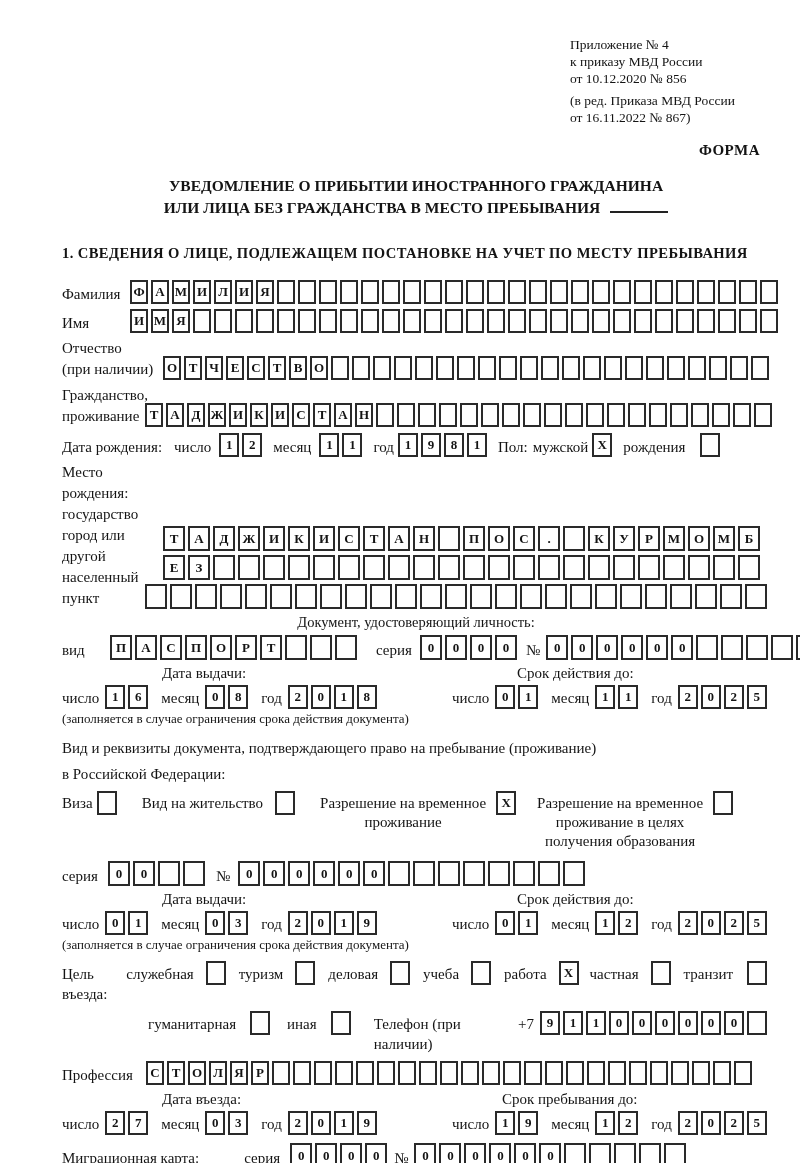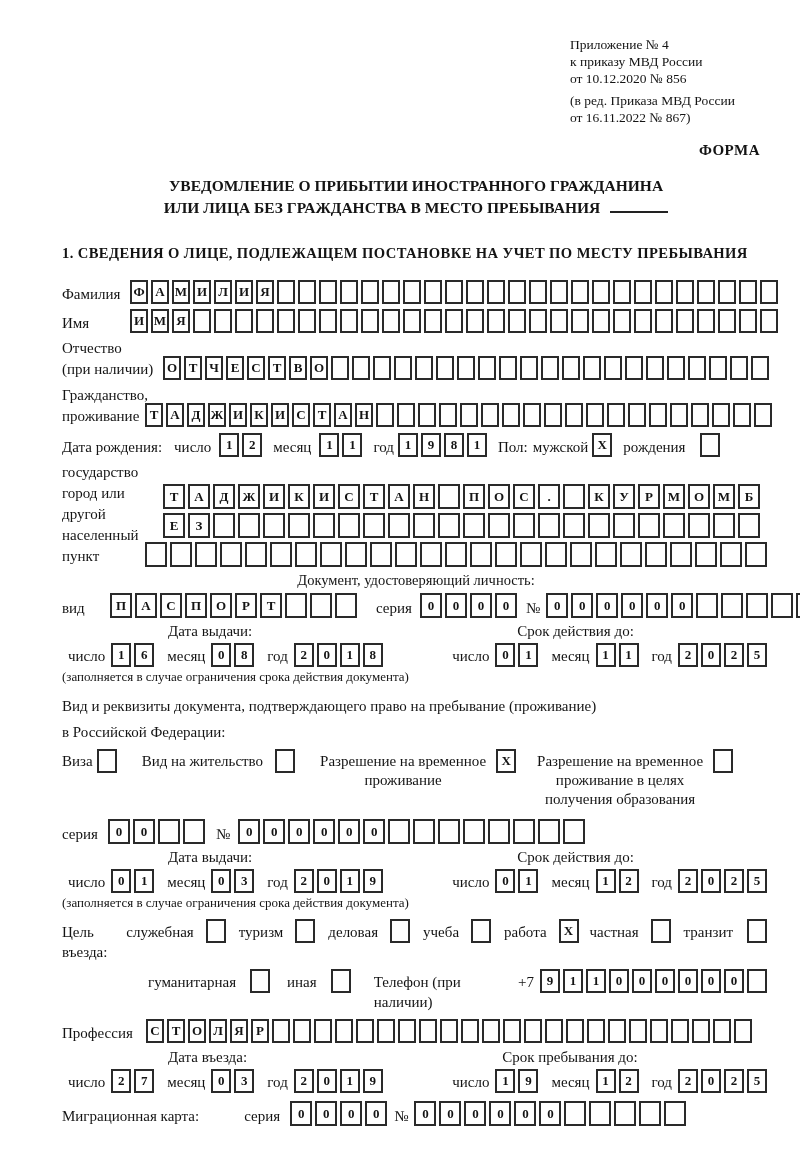--- a/index.html
+++ b/index.html
@@ -27,21 +27,21 @@
 
   .cell, .cellw, .cellc {
     display:inline-flex; align-items:center; justify-content:center;
     border:2px solid #2a2a2a; margin-right:3px;
     font-size:13px; font-weight:bold; vertical-align:top;
   }
   .cell  { width:18px; height:24px; }
   .cellw { width:22px; height:25px; }
   .cellc { width:20px; height:24px; }
 
-  .dategrid { display:flex; margin-bottom:2px;margin-left:6px; }
+  .dategrid { display:flex; margin-bottom:2px; }
   .dg { }
   .dg-head { font-size:15px; margin-bottom:3px; }
   .dg-row { display:flex; align-items:flex-start; }
   .dg-row .lbl { margin-right:6px; padding-top:3px; }
   .note { font-size:13px; padding-right:48px; margin-top:2px; margin-bottom:8px; }
 
   .intro { font-size:15px; line-height:26px; }
   .opts { display:flex; align-items:flex-start; margin-top:4px; margin-bottom:10px;font-family:Liberation Serif, serif; }
   .opt { display:flex; align-items:flex-start; }
   .opt .optlbl { font-size:15px; line-height:19px; padding-top:3px; }
@@ -109,20 +109,21 @@
     <span class="cells"><span class="cellc">1</span><span class="cellc">9</span><span class="cellc">8</span><span class="cellc">1</span></span>
     <span class="lbl" style="margin-left:8px">Пол:</span>
     <span class="lbl" style="margin:0 4px 0 5px">мужской</span>
     <span class="cells"><span class="cellc">X</span></span>
     <span class="lbl" style="margin:0 14px 0 8px">рождения</span>
     <span class="cells"><span class="cellc"></span></span>
   </div>
 
   <div class="row">
     <div class="lblcol" style="width:101px">
+      <div>Место рождения:</div>
       <div>государство</div>
       <div>город или другой</div>
       <div>населенный пункт</div>
     </div>
     <div>
       <div class="cells" style="margin-bottom:4px"><span class="cellw">Т</span><span class="cellw">А</span><span class="cellw">Д</span><span class="cellw">Ж</span><span class="cellw">И</span><span class="cellw">К</span><span class="cellw">И</span><span class="cellw">С</span><span class="cellw">Т</span><span class="cellw">А</span><span class="cellw">Н</span><span class="cellw"></span><span class="cellw">П</span><span class="cellw">О</span><span class="cellw">С</span><span class="cellw">.</span><span class="cellw"></span><span class="cellw">К</span><span class="cellw">У</span><span class="cellw">Р</span><span class="cellw">М</span><span class="cellw">О</span><span class="cellw">М</span><span class="cellw">Б</span></div>
       <div class="cells" style="margin-bottom:4px"><span class="cellw">Е</span><span class="cellw">З</span><span class="cellw"></span><span class="cellw"></span><span class="cellw"></span><span class="cellw"></span><span class="cellw"></span><span class="cellw"></span><span class="cellw"></span><span class="cellw"></span><span class="cellw"></span><span class="cellw"></span><span class="cellw"></span><span class="cellw"></span><span class="cellw"></span><span class="cellw"></span><span class="cellw"></span><span class="cellw"></span><span class="cellw"></span><span class="cellw"></span><span class="cellw"></span><span class="cellw"></span><span class="cellw"></span><span class="cellw"></span></div>
       <div class="cells" style="margin-left:-18px"><span class="cellw"></span><span class="cellw"></span><span class="cellw"></span><span class="cellw"></span><span class="cellw"></span><span class="cellw"></span><span class="cellw"></span><span class="cellw"></span><span class="cellw"></span><span class="cellw"></span><span class="cellw"></span><span class="cellw"></span><span class="cellw"></span><span class="cellw"></span><span class="cellw"></span><span class="cellw"></span><span class="cellw"></span><span class="cellw"></span><span class="cellw"></span><span class="cellw"></span><span class="cellw"></span><span class="cellw"></span><span class="cellw"></span><span class="cellw"></span><span class="cellw"></span></div>
     </div>
   </div>

